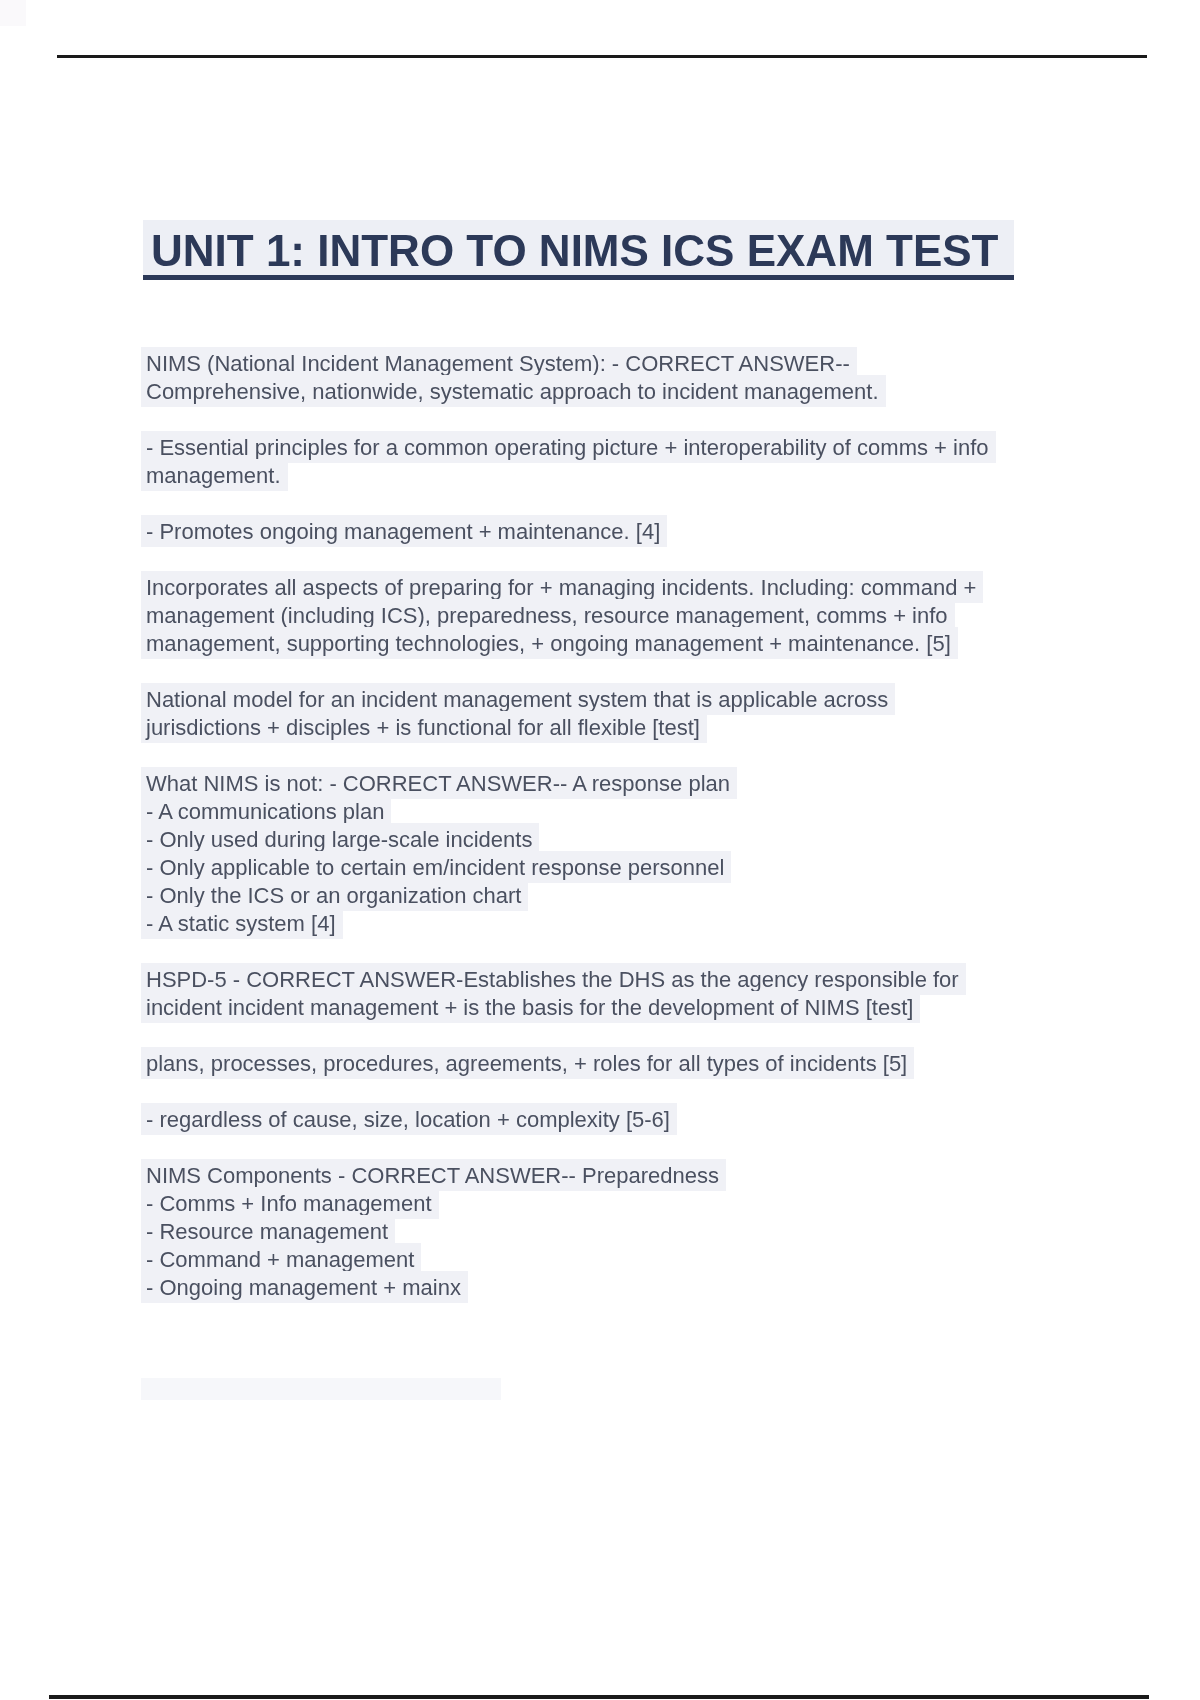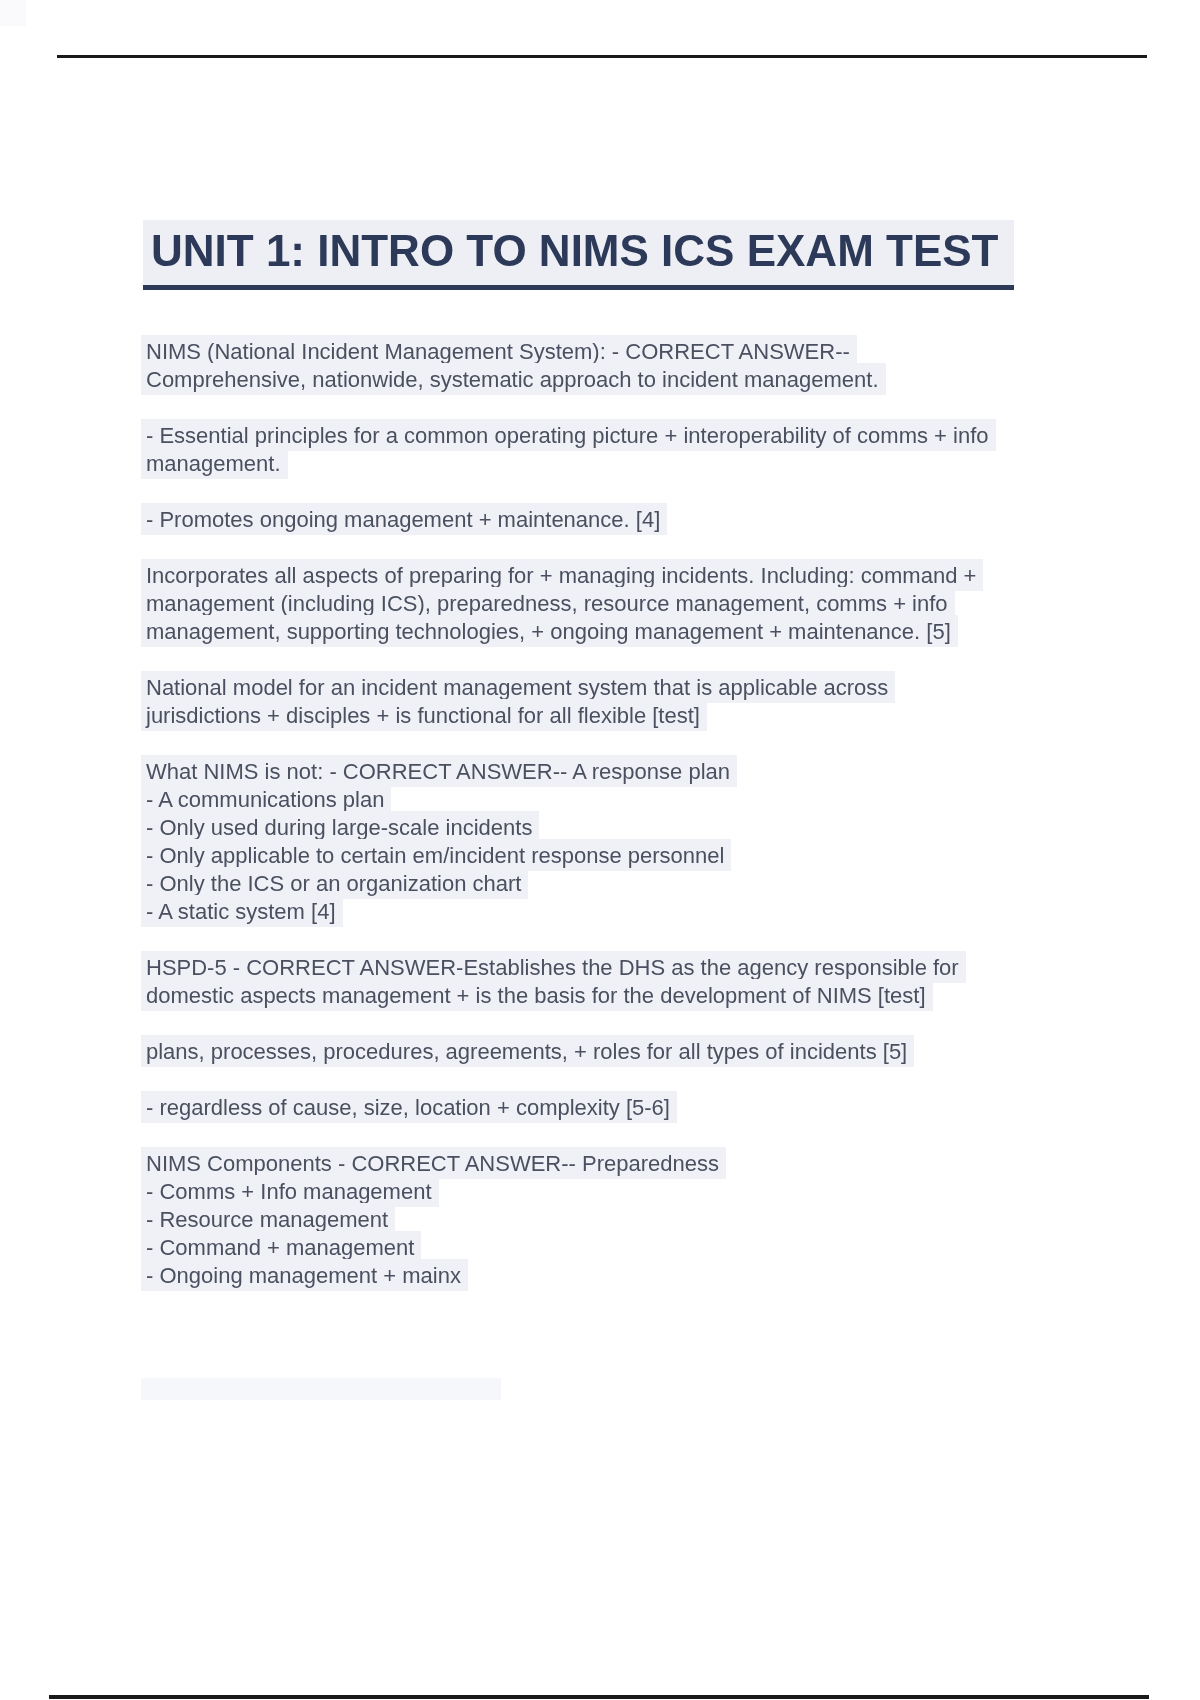--- a/index.html
+++ b/index.html
@@ -45,35 +45,35 @@
     top: 220px;
     margin: 0;
   }
   .title-hl {
     display: inline-block;
     background: #edeff5;
     color: #2c3958;
     font-size: 44px;
     font-weight: bold;
     line-height: 1.1;
-    padding: 7px 16px 10px 8px;
+    padding: 7px 16px 0 8px;
     border-bottom: 5px solid #2c3958;
     white-space: nowrap;
   }
   .doc-body {
     position: absolute;
     left: 146px;
     top: 338px;
     width: 970px;
     font-size: 22px;
     line-height: 28px;
     color: #4a5060;
   }
   .para {
-    margin: 0 0 28px 0;
+    margin: 12px 0 28px 0;
   }
   .line {
     height: 28px;
     white-space: nowrap;
   }
   .hl {
     background: #f0f1f6;
     padding: 4px 7px 3px 5px;
     margin-left: -5px;
   }
@@ -121,21 +121,21 @@
       <div class="para">
         <div class="line"><span class="hl">What NIMS is not: - CORRECT ANSWER-- A response plan</span></div>
         <div class="line"><span class="hl">- A communications plan</span></div>
         <div class="line"><span class="hl">- Only used during large-scale incidents</span></div>
         <div class="line"><span class="hl">- Only applicable to certain em/incident response personnel</span></div>
         <div class="line"><span class="hl">- Only the ICS or an organization chart</span></div>
         <div class="line"><span class="hl">- A static system [4]</span></div>
       </div>
       <div class="para">
         <div class="line"><span class="hl">HSPD-5 - CORRECT ANSWER-Establishes the DHS as the agency responsible for</span></div>
-        <div class="line"><span class="hl">domestic aspects management + is the basis for the development of NIMS [test]</span></div>
+        <div class="line"><span class="hl">incident incident management + is the basis for the development of NIMS [test]</span></div>
       </div>
       <div class="para">
         <div class="line"><span class="hl">plans, processes, procedures, agreements, + roles for all types of incidents [5]</span></div>
       </div>
       <div class="para">
         <div class="line"><span class="hl">- regardless of cause, size, location + complexity [5-6]</span></div>
       </div>
       <div class="para">
         <div class="line"><span class="hl">NIMS Components - CORRECT ANSWER-- Preparedness</span></div>
         <div class="line"><span class="hl">- Comms + Info management</span></div>

